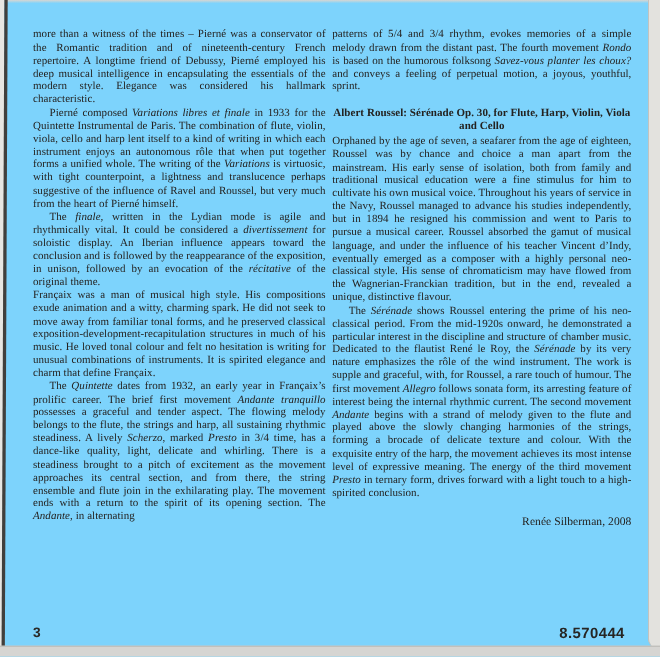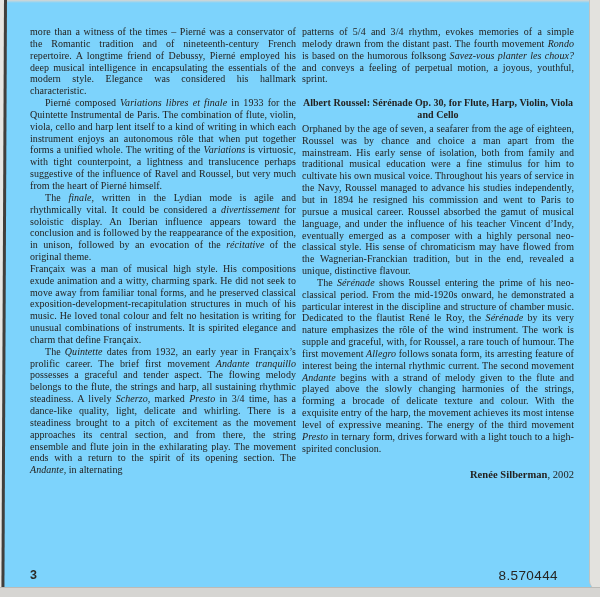--- a/index.html
+++ b/index.html
@@ -54,23 +54,23 @@
   .col p.indent { text-indent:15px; }
   .col p.heading { font-weight:bold; text-align:center; margin-top:12px; margin-bottom:2px; }
   .col p.byline { text-align:right; margin-top:14px; font-size:10.5px; }
   
   .page-number {
     position:absolute; left:30px; bottom:15px;
     font-family:"Liberation Sans", sans-serif;
     font-weight:bold; font-size:12.5px; color:#2a2927;
   }
   .catalog-number {
-    position:absolute; right:42px; bottom:14px;
+    position:absolute; right:32px; bottom:14px;
     font-family:"Liberation Sans", sans-serif;
-    font-weight:normal; font-size:13.5px; letter-spacing:0.4px; color:#262523;
+    font-weight:bold; font-size:13.5px; letter-spacing:0.4px; color:#262523;
   }
 </style>
 </head>
 <body>
 
 <div class="page">
   <div class="edge-top"></div>
   <div class="edge-left-strip"></div>
   <div class="edge-left-line"></div>
   <div class="edge-right"></div>
@@ -80,20 +80,20 @@
       <p class="paragraph indent"><span>Pierné composed </span><span style="font-style: italic;">Variations libres et finale</span><span> in 1933 for the Quintette Instrumental de Paris. The combination of flute, violin, viola, cello and harp lent itself to a kind of writing in which each instrument enjoys an autonomous rôle that when put together forms a unified whole. The writing of the </span><span style="font-style: italic;">Variations</span><span> is virtuosic, with tight counterpoint, a lightness and translucence perhaps suggestive of the influence of Ravel and Roussel, but very much from the heart of Pierné himself.</span></p>
       <p class="paragraph indent"><span>The </span><span style="font-style: italic;">finale,</span><span> written in the Lydian mode is agile and rhythmically vital. It could be considered a </span><span style="font-style: italic;">divertissement</span><span> for soloistic display. An Iberian influence appears toward the conclusion and is followed by the reappearance of the exposition, in unison, followed by an evocation of the </span><span style="font-style: italic;">récitative</span><span> of the original theme.</span></p>
       <p class="paragraph"><span>Françaix was a man of musical high style. His compositions exude animation and a witty, charming spark. He did not seek to move away from familiar tonal forms, and he preserved classical exposition-development-recapitulation structures in much of his music. He loved tonal colour and felt no hesitation is writing for unusual combinations of instruments. It is spirited elegance and charm that define Françaix.</span></p>
       <p class="paragraph indent"><span>The </span><span style="font-style: italic;">Quintette</span><span> dates from 1932, an early year in Françaix’s prolific career. The brief first movement </span><span style="font-style: italic;">Andante tranquillo</span><span> possesses a graceful and tender aspect. The flowing melody belongs to the flute, the strings and harp, all sustaining rhythmic steadiness. A lively </span><span style="font-style: italic;">Scherzo</span><span>, marked </span><span style="font-style: italic;">Presto</span><span> in 3/4 time, has a dance-like quality, light, delicate and whirling. There is a steadiness brought to a pitch of excitement as the movement approaches its central section, and from there, the string ensemble and flute join in the exhilarating play. The movement ends with a return to the spirit of its opening section. The </span><span style="font-style: italic;">Andante</span><span>, in alternating</span></p>
     </div>
   <div class="col col-right">
       <p class="paragraph"><span>patterns of 5/4 and 3/4 rhythm, evokes memories of a simple melody drawn from the distant past. The fourth movement </span><span style="font-style: italic;">Rondo</span><span> is based on the humorous folksong </span><span style="font-style: italic;">Savez-vous planter les choux?</span><span> and conveys a feeling of perpetual motion, a joyous, youthful, sprint.</span></p>
       <p class="heading"><span style="font-weight: bold;">Albert Roussel: Sérénade Op. 30, for Flute, Harp, Violin, Viola and Cello</span></p>
       <p class="paragraph"><span>Orphaned by the age of seven, a seafarer from the age of eighteen, Roussel was by chance and choice a man apart from the mainstream. His early sense of isolation, both from family and traditional musical education were a fine stimulus for him to cultivate his own musical voice. Throughout his years of service in the Navy, Roussel managed to advance his studies independently, but in 1894 he resigned his commission and went to Paris to pursue a musical career. Roussel absorbed the gamut of musical language, and under the influence of his teacher Vincent d’Indy, eventually emerged as a composer with a highly personal neo-classical style. His sense of chromaticism may have flowed from the Wagnerian-Franckian tradition, but in the end, revealed a unique, distinctive flavour.</span></p>
       <p class="paragraph indent"><span>The </span><span style="font-style: italic;">Sérénade</span><span> shows Roussel entering the prime of his neo-classical period. From the mid-1920s onward, he demonstrated a particular interest in the discipline and structure of chamber music. Dedicated to the flautist René le Roy, the </span><span style="font-style: italic;">Sérénade</span><span> by its very nature emphasizes the rôle of the wind instrument. The work is supple and graceful, with, for Roussel, a rare touch of humour. The first movement </span><span style="font-style: italic;">Allegro</span><span> follows sonata form, its arresting feature of interest being the internal rhythmic current. The second movement </span><span style="font-style: italic;">Andante</span><span> begins with a strand of melody given to the flute and played above the slowly changing harmonies of the strings, forming a brocade of delicate texture and colour. With the exquisite entry of the harp, the movement achieves its most intense level of expressive meaning. The energy of the third movement </span><span style="font-style: italic;">Presto</span><span> in ternary form, drives forward with a light touch to a high-spirited conclusion.</span></p>
-      <p class="byline"><span style="font-weight: bold;">Renée Silberman</span><span>, 2002</span></p>
+      <p class="byline"><span style="font-weight: normal;">Renée Silberman</span><span>, 2008</span></p>
     </div>
 
   <div class="page-number">3</div>
   <div class="catalog-number">8.570444</div>
 
   <div class="edge-bottom"></div>
 </div>
 
 </body></html>

